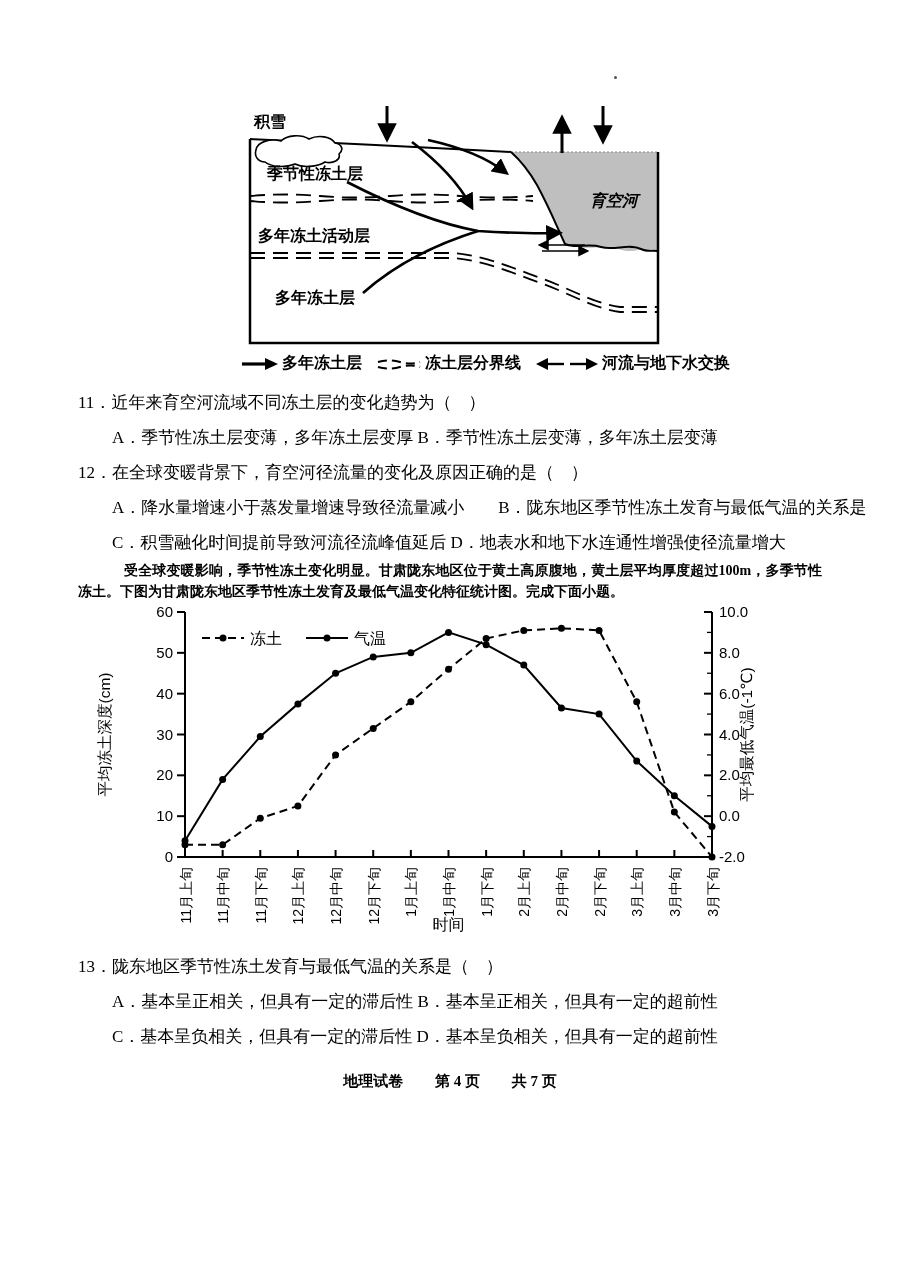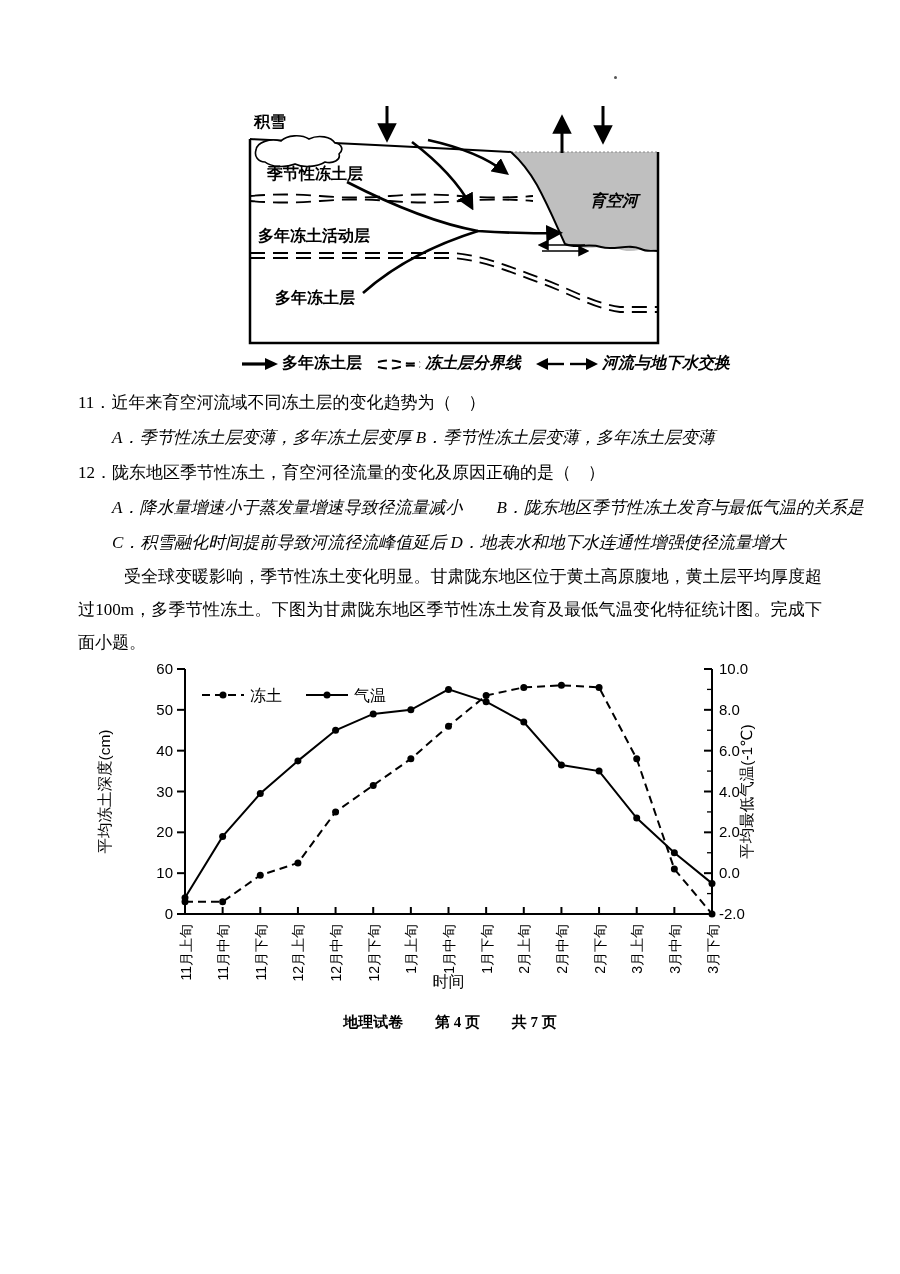--- a/index.html
+++ b/index.html
@@ -9,29 +9,29 @@
     font-family:"Liberation Serif","DejaVu Serif",serif;
   }
   .stray-dot{position:absolute;left:614px;top:76px;width:3px;height:3px;border-radius:50%;background:#555;}
   
   .diagram-block{width:420px;margin:93px 0 0 243px;}
   .diagram-legend{
     width:430px;margin:4px 0 0 241px;display:flex;align-items:center;
     font-weight:bold;font-size:16px;white-space:nowrap;
   }
   .diagram-legend .leg-item{display:flex;align-items:center;}
-  .diagram-legend .leg-item + .leg-item{margin-left:14px;font-style:italic;}
+  .diagram-legend .leg-item + .leg-item{margin-left:14px;}
   .diagram-legend svg{display:block;margin-right:3px;}
   
   .text-col{padding:0 78px;margin-top:11px;}
   .question{font-size:17px;line-height:35px;}
   .q11{margin-top:8px;}
   .q-stem{white-space:nowrap;}
-  .q-opts{padding-left:34px;white-space:nowrap;font-style:italic;}
-  .intro{font-size:17px;line-height:33px;text-align:justify;text-indent:46px;}
+  .q-opts{padding-left:34px;white-space:nowrap;}
+  .intro{font-size:14px;line-height:21px;text-align:justify;text-indent:46px;font-weight:bold;}
   
   .chart-block{margin:0 0 0 90px;}
   .chart-block svg{display:block;font-family:"Liberation Sans","DejaVu Sans",sans-serif;}
   
   .footer{
     margin-top:18px;text-align:center;font-weight:bold;font-size:15px;
   }
   .footer span{margin:0 14px;}
   svg text{fill:#000;}
 </style>
@@ -109,21 +109,21 @@
     <span>河流与地下水交换</span>
   </div>
 </div>
 
 <div class="text-col">
   <div class="question q11">
     <div class="q-stem"><span>11．</span><span>近年来育空河流域不同冻土层的变化趋势为（　）</span></div>
     <div class="q-opts">A．季节性冻土层变薄，多年冻土层变厚 B．季节性冻土层变薄，多年冻土层变薄</div>
   </div>
   <div class="question">
-    <div class="q-stem"><span>12．</span><span>陇东地区季节性冻土，育空河径流量的变化及原因正确的是（　）</span></div>
+    <div class="q-stem"><span>12．</span><span>在全球变暖背景下，育空河径流量的变化及原因正确的是（　）</span></div>
     <div class="q-opts">A．降水量增速小于蒸发量增速导致径流量减小　　B．陇东地区季节性冻土发育与最低气温的关系是</div>
     <div class="q-opts">C．积雪融化时间提前导致河流径流峰值延后 D．地表水和地下水连通性增强使径流量增大</div>
   </div>
   <div class="intro">受全球变暖影响，季节性冻土变化明显。甘肃陇东地区位于黄土高原腹地，黄土层平均厚度超过100m，多季节性冻土。下图为甘肃陇东地区季节性冻土发育及最低气温变化特征统计图。完成下面小题。</div>
 </div>
 
 <div class="chart-block">
   <svg id="chart-svg" width="690" height="336" viewBox="0 0 690 336">
       <path d="M95,10 V255 H622 V10" fill="none" stroke="#000" stroke-width="2"></path>
       <line x1="87" y1="255" x2="95" y2="255" stroke="#000" stroke-width="2"></line>
@@ -228,19 +228,24 @@
       <circle cx="433.7857142857143" cy="63.08333333333334" r="3.5" fill="#000"></circle>
       <circle cx="471.42857142857144" cy="105.95833333333334" r="3.5" fill="#000"></circle>
       <circle cx="509.07142857142856" cy="112.08333333333334" r="3.5" fill="#000"></circle>
       <circle cx="546.7142857142858" cy="159.04166666666669" r="3.5" fill="#000"></circle>
       <circle cx="584.3571428571429" cy="193.75" r="3.5" fill="#000"></circle>
       <circle cx="622" cy="224.375" r="3.5" fill="#000"></circle>
     </svg>
 </div>
 
 <div class="text-col">
+  <div class="question">
+    <div class="q-stem"><span>13．</span><span>陇东地区季节性冻土发育与最低气温的关系是（　）</span></div>
+    <div class="q-opts">A．基本呈正相关，但具有一定的滞后性 B．基本呈正相关，但具有一定的超前性</div>
+    <div class="q-opts">C．基本呈负相关，但具有一定的滞后性 D．基本呈负相关，但具有一定的超前性</div>
+  </div>
 </div>
 
 <div class="footer">
   <span>地理试卷</span>
   <span>第 4 页</span>
   <span>共 7 页</span>
 </div>
 
 </body></html>

